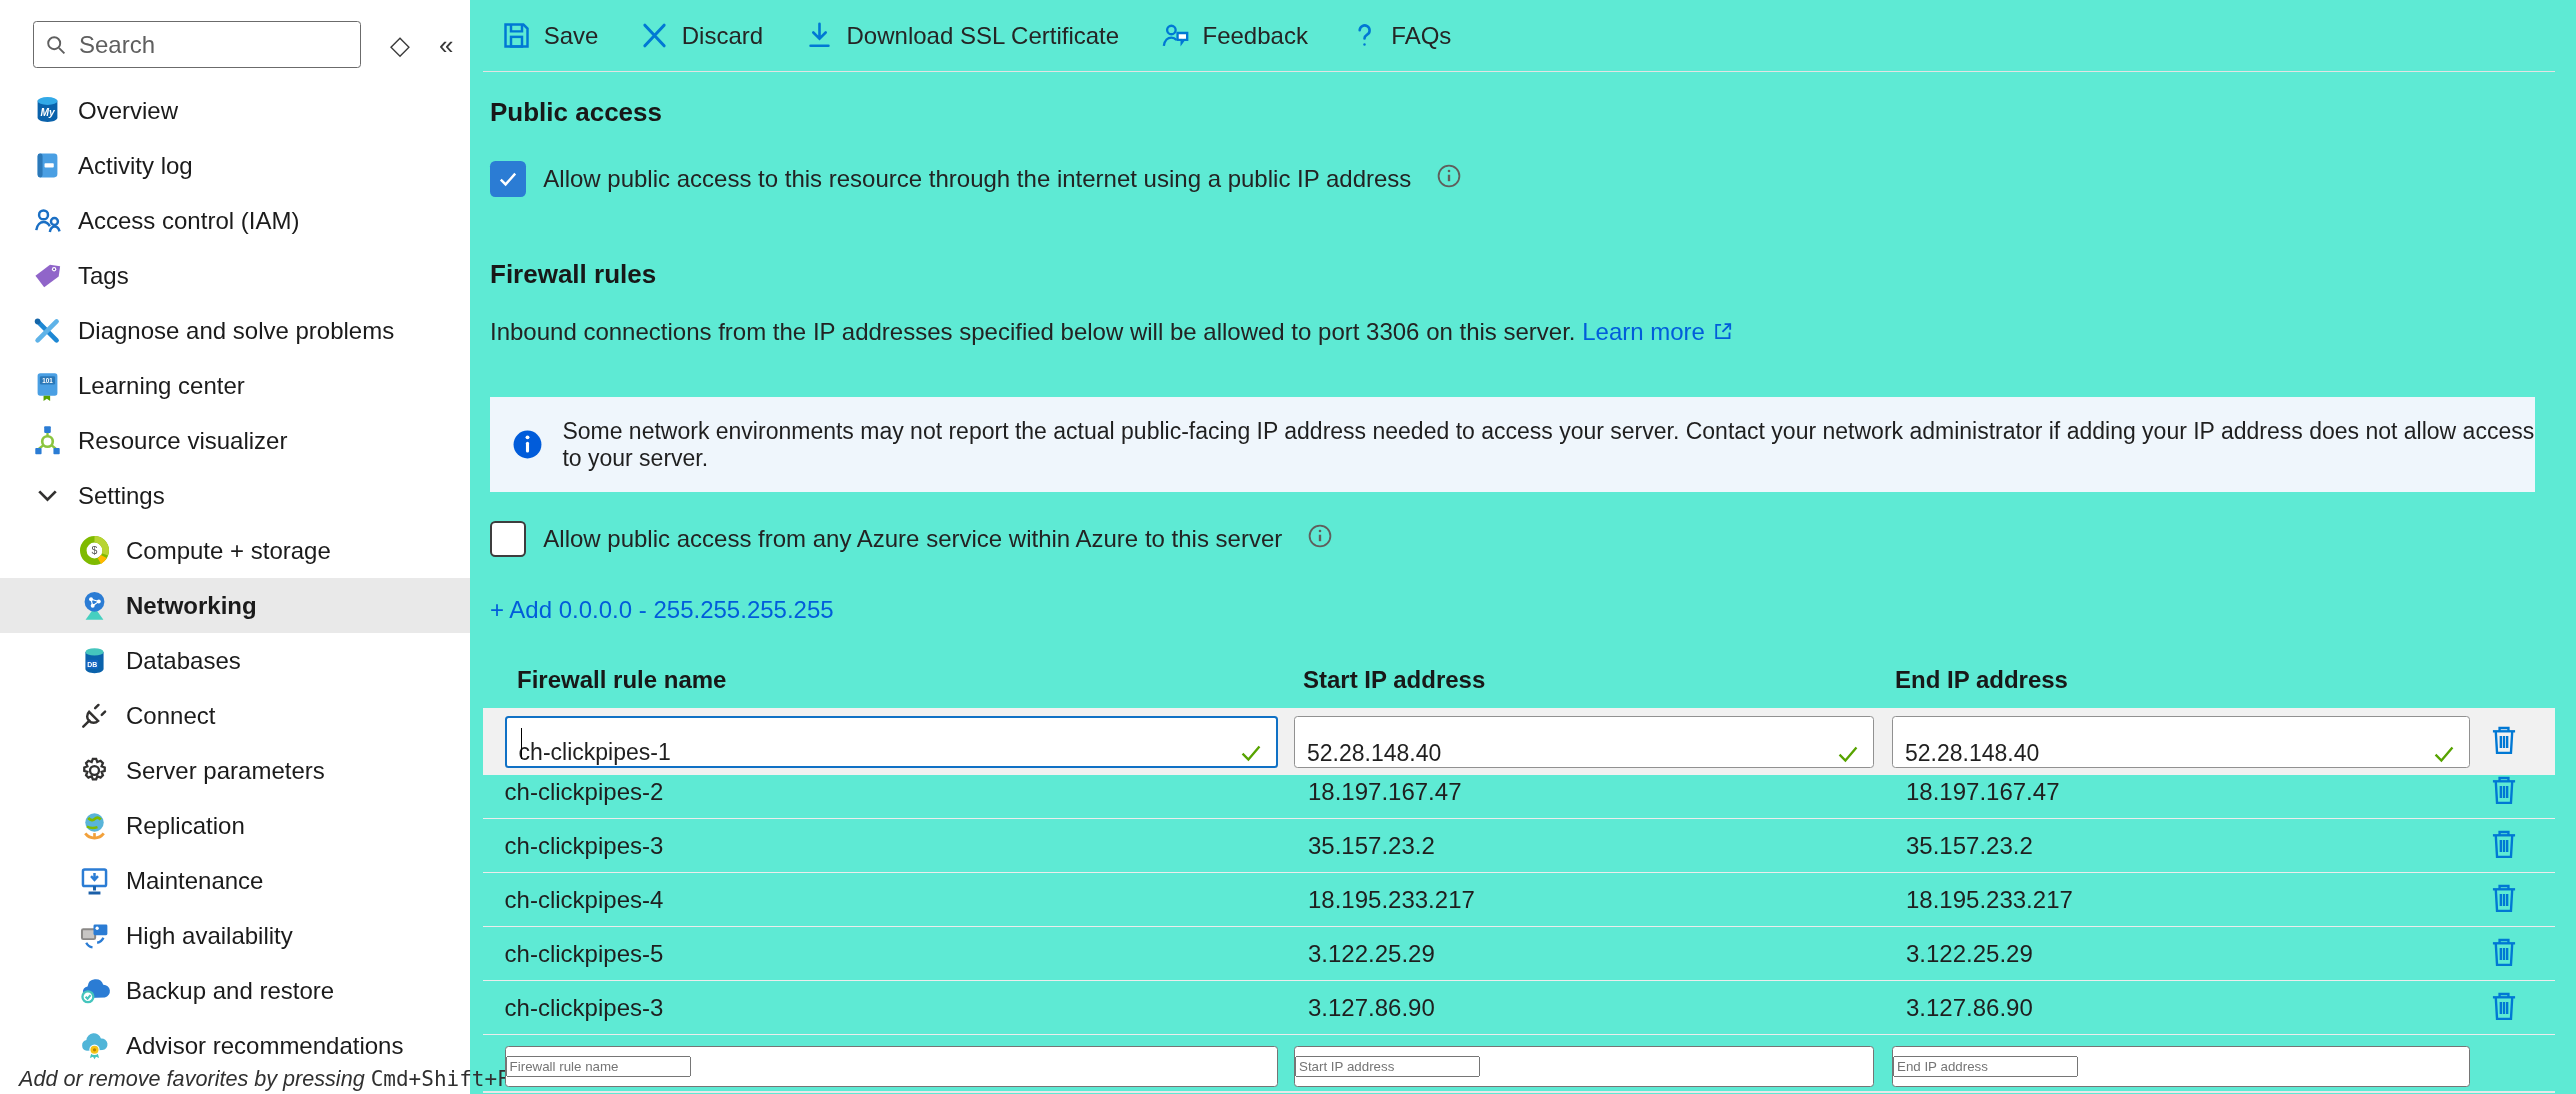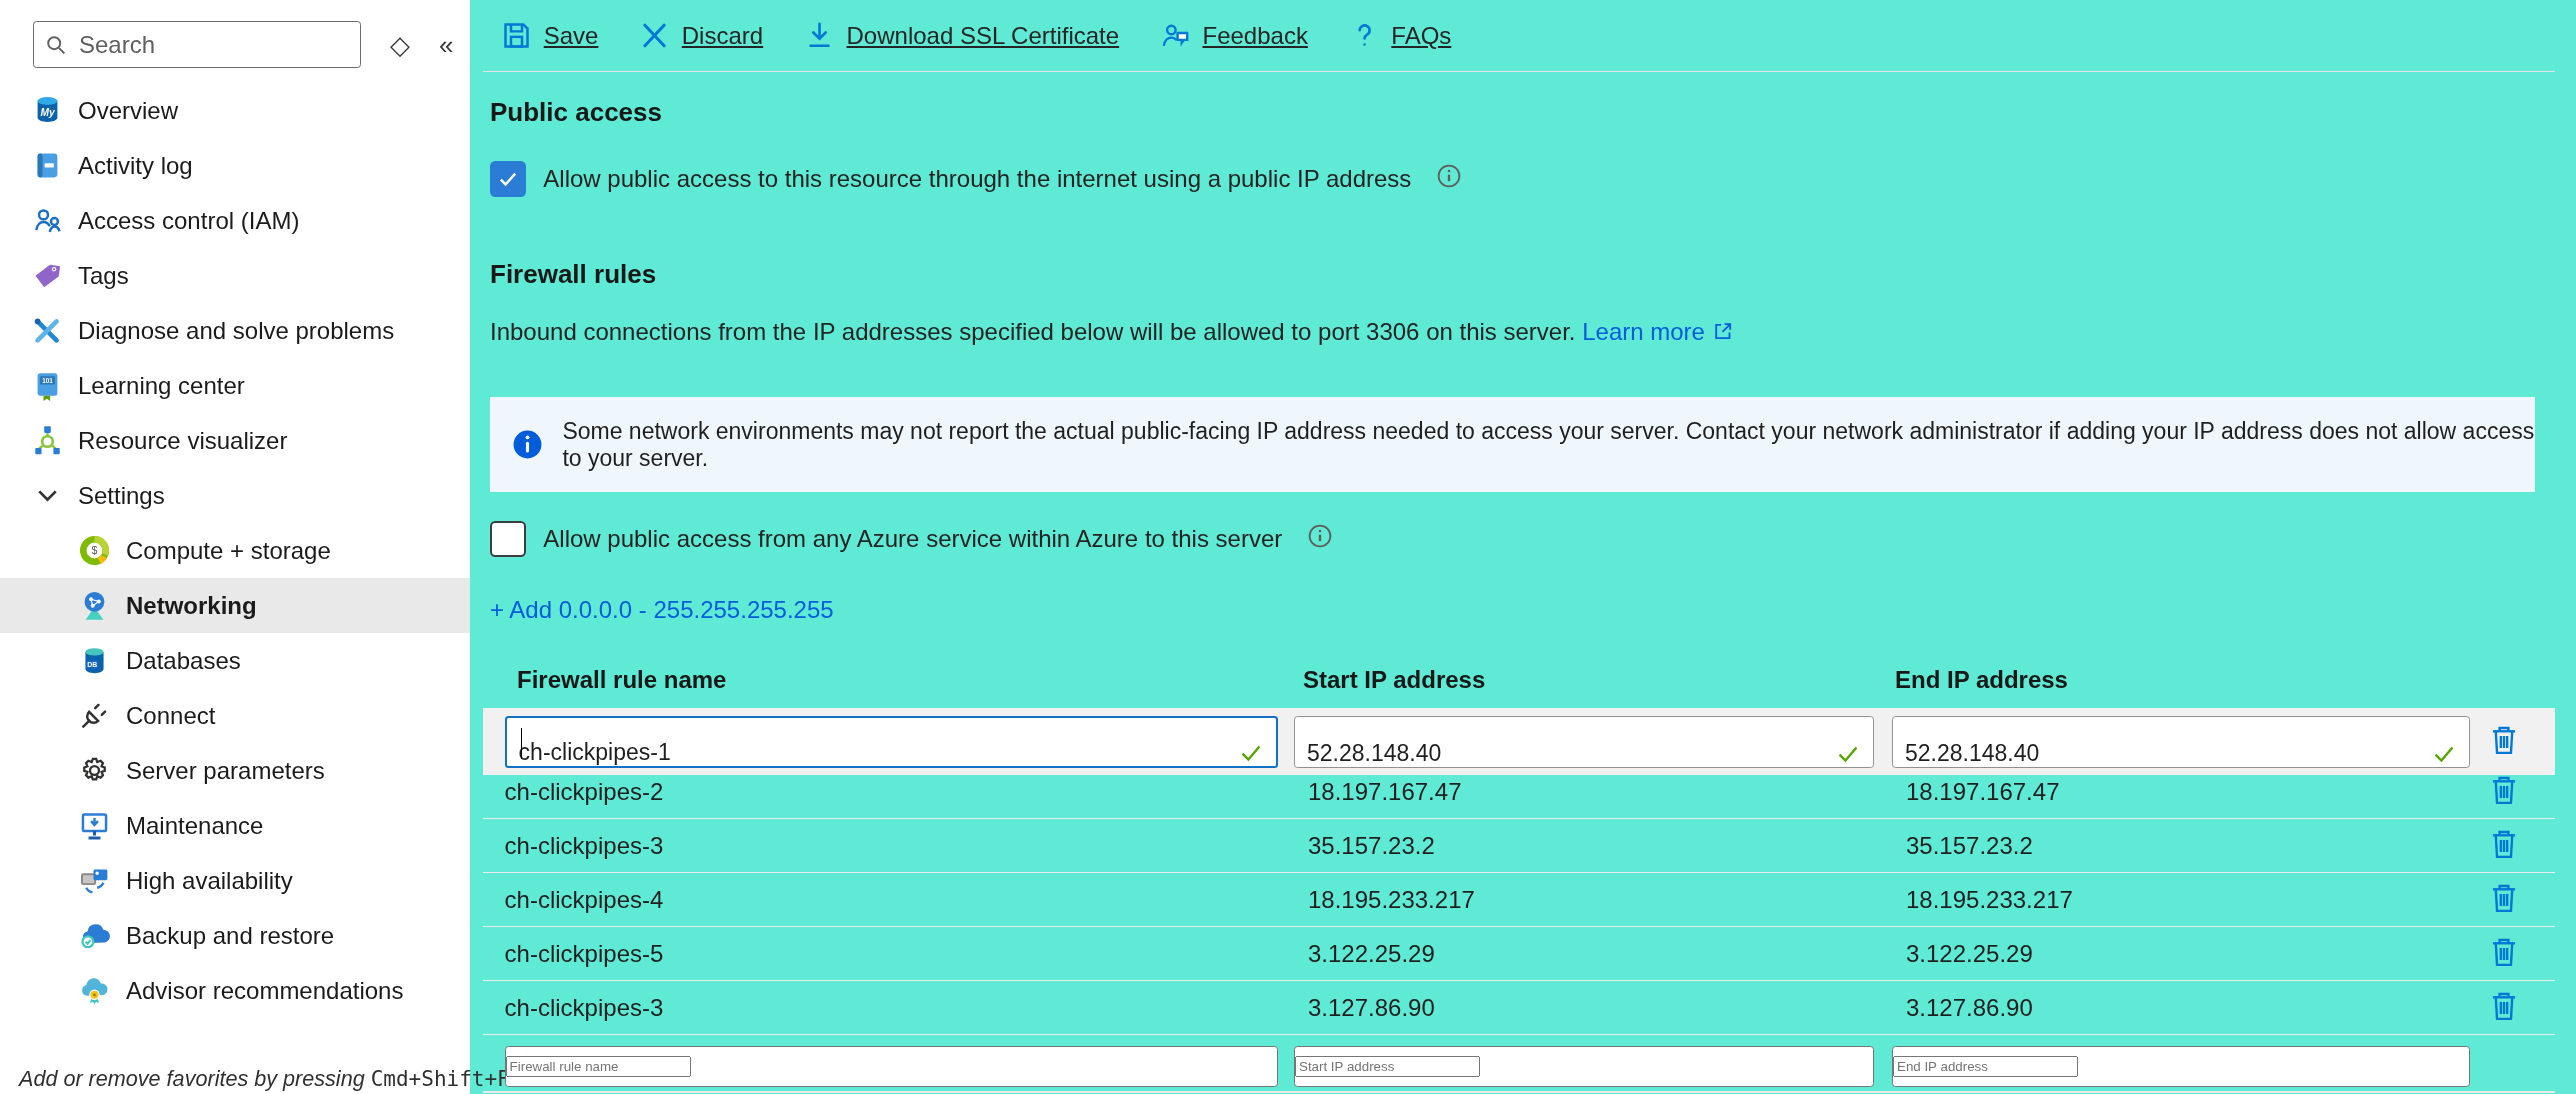--- a/index.html
+++ b/index.html
@@ -30,21 +30,21 @@
 
   .side-footer { position:absolute; bottom:3.5px; left:19px; font-style:italic; font-size:21.6px; color:#303030; white-space:nowrap; }
   .side-footer .keys { font-family:"DejaVu Sans Mono","Liberation Mono",monospace; font-style:normal; font-size:21px; }
 
   
   #main { position:absolute; left:470px; top:0; right:0; bottom:0; }
   .toolbar { position:absolute; top:0; left:13px; right:21px; height:72px;
              border-bottom:1.7px solid #e3e3e3; display:flex; align-items:center; gap:40px; padding-left:17.3px; box-sizing:border-box; }
   .tb-btn { display:flex; align-items:center; gap:10.4px; font-size:24px; color:#252525;
             background:none; border:none; padding:0; cursor:pointer;
-            font-family:"Liberation Sans","DejaVu Sans",sans-serif; white-space:nowrap;text-decoration:underline; }
+            font-family:"Liberation Sans","DejaVu Sans",sans-serif; white-space:nowrap; }
   .tb-btn svg { width:33px; height:33px; flex:none; }
 
   .h2 { position:absolute; left:20px; font-size:26px; font-weight:700; color:#181818; }
   #h-public  { top:97px; }
   #h-firewall{ top:259px; }
 
   .cb-row { position:absolute; left:20px; display:flex; align-items:center; gap:17.3px; font-size:24px; color:#232323; }
   #cb1 { top:161px; }
   #cb2 { top:521px; }
   .checkbox { width:36px; height:36px; border-radius:5.2px; box-sizing:border-box; flex:none; cursor:pointer; }
@@ -261,20 +261,32 @@
       <div class="nav-item indent">
         <span class="ic">
           <svg viewBox="0 0 20 20" fill="none" stroke="#323130" stroke-width="1.4">
               <circle cx="10" cy="10" r="2.7"></circle>
               <path d="M9 3 h2 l.7 1.9 2-.8 1.4 1.4-.8 2 1.9.7 v2 l-1.9.7 .8 2 -1.4 1.4 -2-.8 -.7 1.9 h-2 l-.7-1.9 -2 .8 -1.4-1.4 .8-2 -1.9-.7 v-2 l1.9-.7 -.8-2 1.4-1.4 2 .8 z"></path>
             </svg>
         </span>
         <span class="lbl">Server parameters</span>
       </div>
 
+      <div class="nav-item indent">
+        <span class="ic">
+          <svg viewBox="0 0 20 20">
+              <circle cx="10" cy="8.2" r="5.6" fill="#59b4d9"></circle>
+              <path d="M6.2 5.4 q2.4 2.4 4 .6 t3.6.4" stroke="#7fba00" stroke-width="1.7" fill="none"></path>
+              <path d="M5.4 10.6 q3 1.6 6.4.4" stroke="#7fba00" stroke-width="1.4" fill="none"></path>
+              <path d="M4.4 14.8 a7 7 0 0 0 11.2 0" stroke="#f2a13b" stroke-width="1.7" fill="none"></path>
+              <rect x="9.2" y="14.6" width="1.6" height="3.6" fill="#f2a13b"></rect>
+            </svg>
+        </span>
+        <span class="lbl">Replication</span>
+      </div>
 
       <div class="nav-item indent">
         <span class="ic">
           <svg viewBox="0 0 20 20" fill="none">
               <rect x="3" y="3.4" width="14" height="10" rx="1" stroke="#2b7cd4" stroke-width="1.5"></rect>
               <path d="M10 5.4 v3.8 M7.9 7.4 l2.1 2.2 2.1-2.2" stroke="#2b7cd4" stroke-width="1.5"></path>
               <path d="M10 13.4 v2.6 M6.4 17.6 h7.2" stroke="#1b5fa8" stroke-width="1.8"></path>
             </svg>
         </span>
         <span class="lbl">Maintenance</span>

